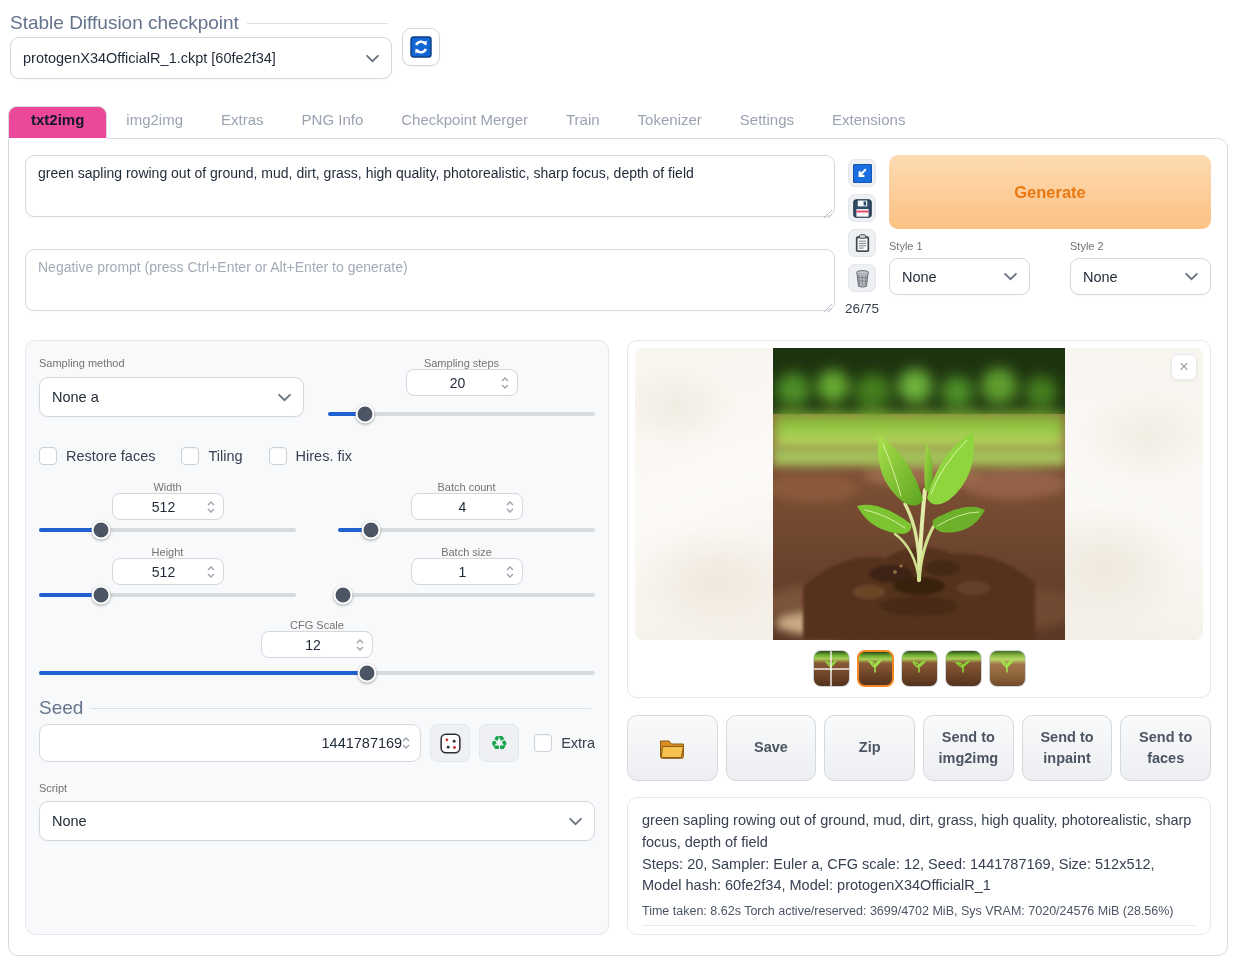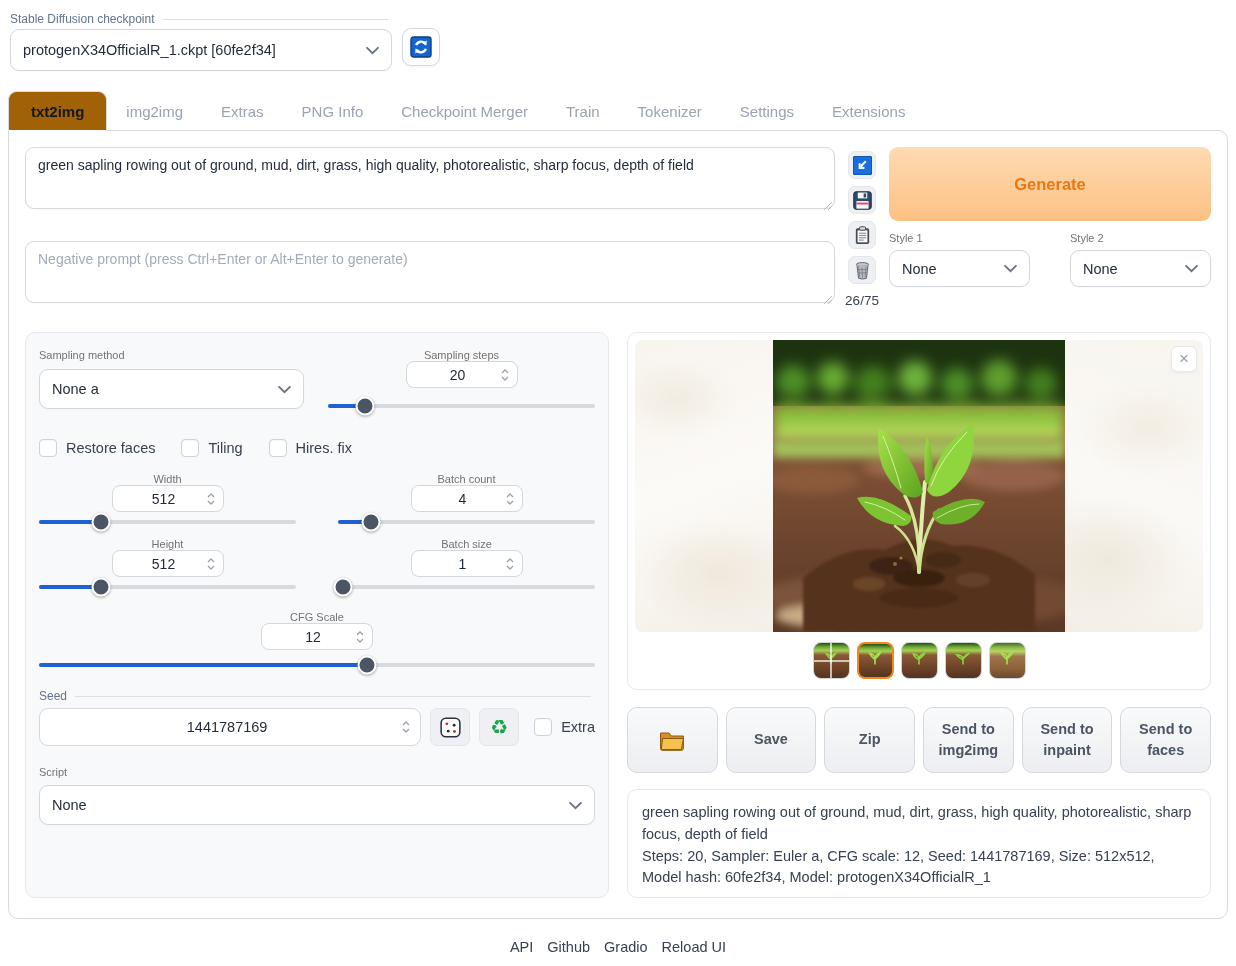--- a/index.html
+++ b/index.html
@@ -2,21 +2,21 @@
 <html><head>
 <meta charset="utf-8">
 <style>
   * { margin:0; padding:0; box-sizing:border-box; }
   html,body { background:#fff; }
   body { width:1236px; height:966px; font-family:"Liberation Sans", sans-serif; color:#374151; overflow:hidden; }
   .page { width:1236px; height:966px; padding:12px 8px 0 8px; }
 
   
   .label { font-size:11px; color:#737373; }
-  .label-line { display:flex; align-items:center; font-size:12px; color:#64748b; }
+  .label-line { display:flex; align-items:center; font-size:19px; color:#64748b; }
   .label-line .rule { flex:1; height:1px; background:#dcdfe4; margin:0 4px 0 8px; }
 
   .select { position:relative; display:flex; align-items:center; justify-content:space-between;
             background:#fff; border:1px solid #d4d7dc; border-radius:9px; height:38px;
             padding:0 12px; font-size:14.5px; color:#1f2937; cursor:pointer;
             box-shadow:0 1px 2px rgba(0,0,0,.03); }
   .select .val { white-space:nowrap; overflow:hidden; }
 
   .numbox { display:flex; align-items:center; background:#fff; border:1px solid #d4d7dc;
             border-radius:8px; height:27px; width:112px; padding:0 8px; font-size:14px; color:#1f2937; }
@@ -43,23 +43,23 @@
   
   .ckpt-row { display:flex; align-items:flex-start; gap:10px; margin-left:2px; }
   .ckpt-group { width:382px; }
   .ckpt-box { margin-top:3px; height:42px; }
   .refresh-btn { width:38px; height:38px; margin-top:16px; background:#fff; border:1px solid #d4d7dc;
                  border-radius:9px; box-shadow:0 1px 2px rgba(0,0,0,.05); }
 
   
   .tabbar { display:flex; align-items:flex-end; margin-top:22px; height:37px; }
   .tab { font-size:15px; color:#9aa3b0; padding:8px 19px 10px; cursor:pointer; }
-  .tab.active { color:#111827; font-weight:700; background:#a16207; border:1px solid #d7dade;
+  .tab.active { color:#111827; font-weight:700; background:#ec4899; border:1px solid #d7dade;
                 border-bottom:1px solid #fff; border-radius:9px 9px 0 0; position:relative; z-index:2;
-                padding:11px 22px 10px; margin-bottom:-1px; }
+                padding:4px 22px 10px; margin-bottom:-1px; }
 
   .content { border:1px solid #d7dade; border-radius:0 10px 10px 10px; background:#fff;
              padding:16px 16px 20px; position:relative; z-index:1; }
 
   
   .prompt-row { display:flex; gap:12px; }
   .prompt-col { flex:1; display:flex; flex-direction:column; gap:28px; }
   .ta-wrap { position:relative; }
   textarea { width:100%; height:62px; resize:none; border:1px solid #d6d9de; border-radius:9px;
              padding:9px 12px; font-family:"Liberation Sans",sans-serif; font-size:14px; color:#1f2937;
@@ -90,21 +90,21 @@
   .cb-row { display:flex; gap:26px; margin-top:30px; }
   .wh-grid { display:flex; gap:42px; margin-top:16px; }
   .wh-col { flex:1; }
   .dim-block + .dim-block { margin-top:14px; }
   .cfg-block { margin-top:22px; }
   .seed-block { margin-top:22px; }
   .seed-row { display:flex; align-items:center; gap:9px; margin-top:5px; }
   .seed-input { flex:1; display:flex; align-items:center; height:38px; background:#fff;
                 border:1px solid #d4d7dc; border-radius:9px; padding:0 10px 0 12px;
                 font-size:14.5px; color:#1f2937; }
-  .seed-input .nval { flex:1; text-align:center; }
+  .seed-input .nval { flex:1; text-align:right; }
   .seed-btn { width:40px; height:38px; font-size:17px; }
   .script-block { margin-top:20px; }
   .script-block .select { margin-top:7px; height:40px; }
 
   
   .out-col { flex:1; display:flex; flex-direction:column; }
   .gallery { position:relative; border:1px solid #e5e8ec; border-radius:10px; background:#fff;
              height:358px; padding:7px; box-shadow:0 1px 2px rgba(0,0,0,.02); }
   .gallery-stage { display:flex; height:292px; }
   .blur-side { flex:1; background:linear-gradient(160deg,#f7f3ec 0%,#fbf9f5 40%,#f3efe7 75%,#faf8f4 100%); }
@@ -602,20 +602,21 @@
           <button class="act-btn">Save</button>
           <button class="act-btn">Zip</button>
           <button class="act-btn">Send to img2img</button>
           <button class="act-btn">Send to inpaint</button>
           <button class="act-btn">Send to faces</button>
         </div>
 
         <div class="info-panel">
           <div class="info-prompt">green sapling rowing out of ground, mud, dirt, grass, high quality, photorealistic, sharp focus, depth of field</div>
           <div class="info-params">Steps: 20, Sampler: Euler a, CFG scale: 12, Seed: 1441787169, Size: 512x512, Model hash: 60fe2f34, Model: protogenX34OfficialR_1</div>
+          <div class="info-perf">Time taken: 8.62s  Torch active/reserved: 3699/4702 MiB, Sys VRAM: 7020/24576 MiB (28.56%)</div>
         </div>
       </div>
     </div>
   </div>
 
   <div class="footer">
     <div class="flinks">
       <span class="flink">API</span>
 
       <span class="flink">Github</span>

